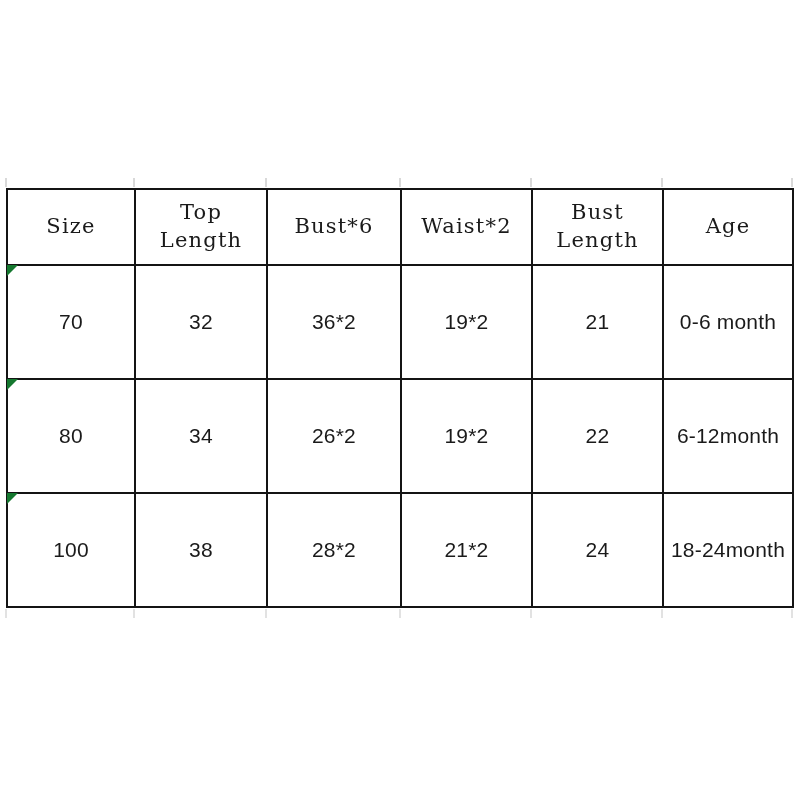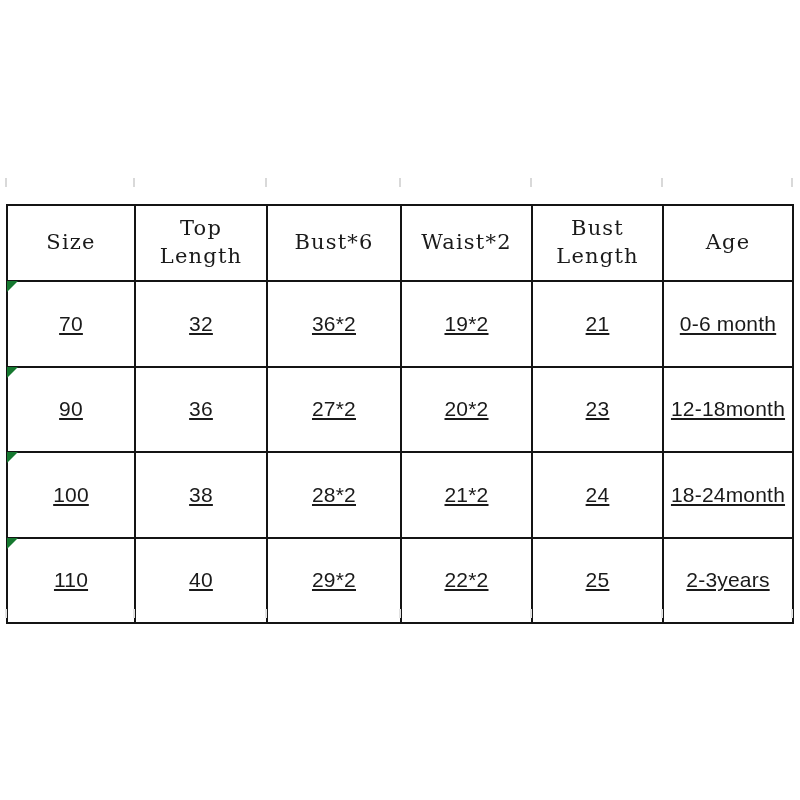--- a/index.html
+++ b/index.html
@@ -48,21 +48,20 @@
     background: #e2e2e2;
   }
 
   
   .size-table-wrap {
     position: absolute;
     left: 6px;
     top: 188px;
     width: 786px;
     height: 420px;
-    margin-top: 16px;
   }
   table.size-table {
     width: 786px;
     height: 420px;
     border-collapse: collapse;
     table-layout: fixed;
   }
   table.size-table td,
   table.size-table th {
     border: 2.5px solid #141414;
@@ -90,21 +89,20 @@
     display: block;
   }
 
   
   tr.data-row td {
     height: 70px;
     font-family: "Liberation Sans", sans-serif;
     font-weight: 400;
     font-size: 21px;
     letter-spacing: 0.2px;
-    text-decoration: underline;
   }
   td.age-cell {
     font-size: 20px;
     border-radius: 7px;
   }
 
   
   td.size-cell .corner-flag {
     position: absolute;
     left: -1px;
@@ -181,56 +179,45 @@
             <span class="corner-flag"></span>
             <span>70</span>
           </td>
           <td>32</td>
           <td>36*2</td>
           <td>19*2</td>
           <td>21</td>
           <td class="age-cell">0-6 month</td>
         </tr>
 
-
         <tr class="data-row">
           <td class="size-cell">
             <span class="corner-flag"></span>
-            <span>90</span>
+            <span>80</span>
           </td>
-          <td>36</td>
-          <td>27*2</td>
-          <td>20*2</td>
-          <td>23</td>
-          <td class="age-cell">12-18month</td>
-        </tr>
+          <td>34</td>
+          <td>26*2</td>
+          <td>19*2</td>
+          <td>22</td>
+          <td class="age-cell">6-12month</td>
+        </tr>
+
 
         <tr class="data-row">
           <td class="size-cell">
             <span class="corner-flag"></span>
             <span>100</span>
           </td>
           <td>38</td>
           <td>28*2</td>
           <td>21*2</td>
           <td>24</td>
           <td class="age-cell">18-24month</td>
         </tr>
 
-        <tr class="data-row">
-          <td class="size-cell">
-            <span class="corner-flag"></span>
-            <span>110</span>
-          </td>
-          <td>40</td>
-          <td>29*2</td>
-          <td>22*2</td>
-          <td>25</td>
-          <td class="age-cell">2-3years</td>
-        </tr>
       </tbody>
     </table>
   </div>
 
   <div class="bottom-ticks">
     <div class="col-tick" style="left:5px"></div>
     <div class="col-tick" style="left:133px"></div>
     <div class="col-tick" style="left:265px"></div>
     <div class="col-tick" style="left:399px"></div>
     <div class="col-tick" style="left:530px"></div>

